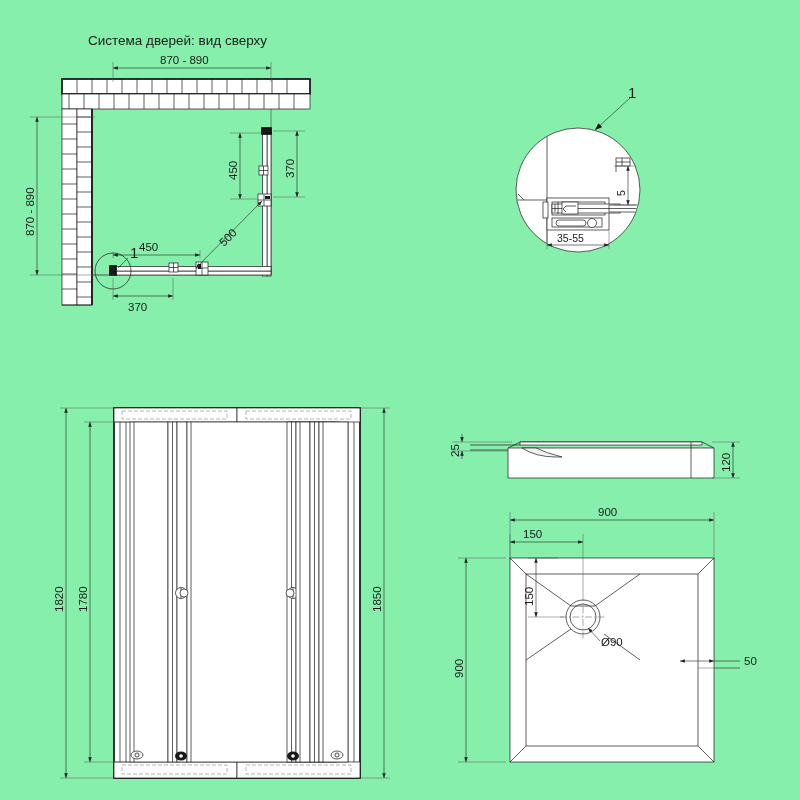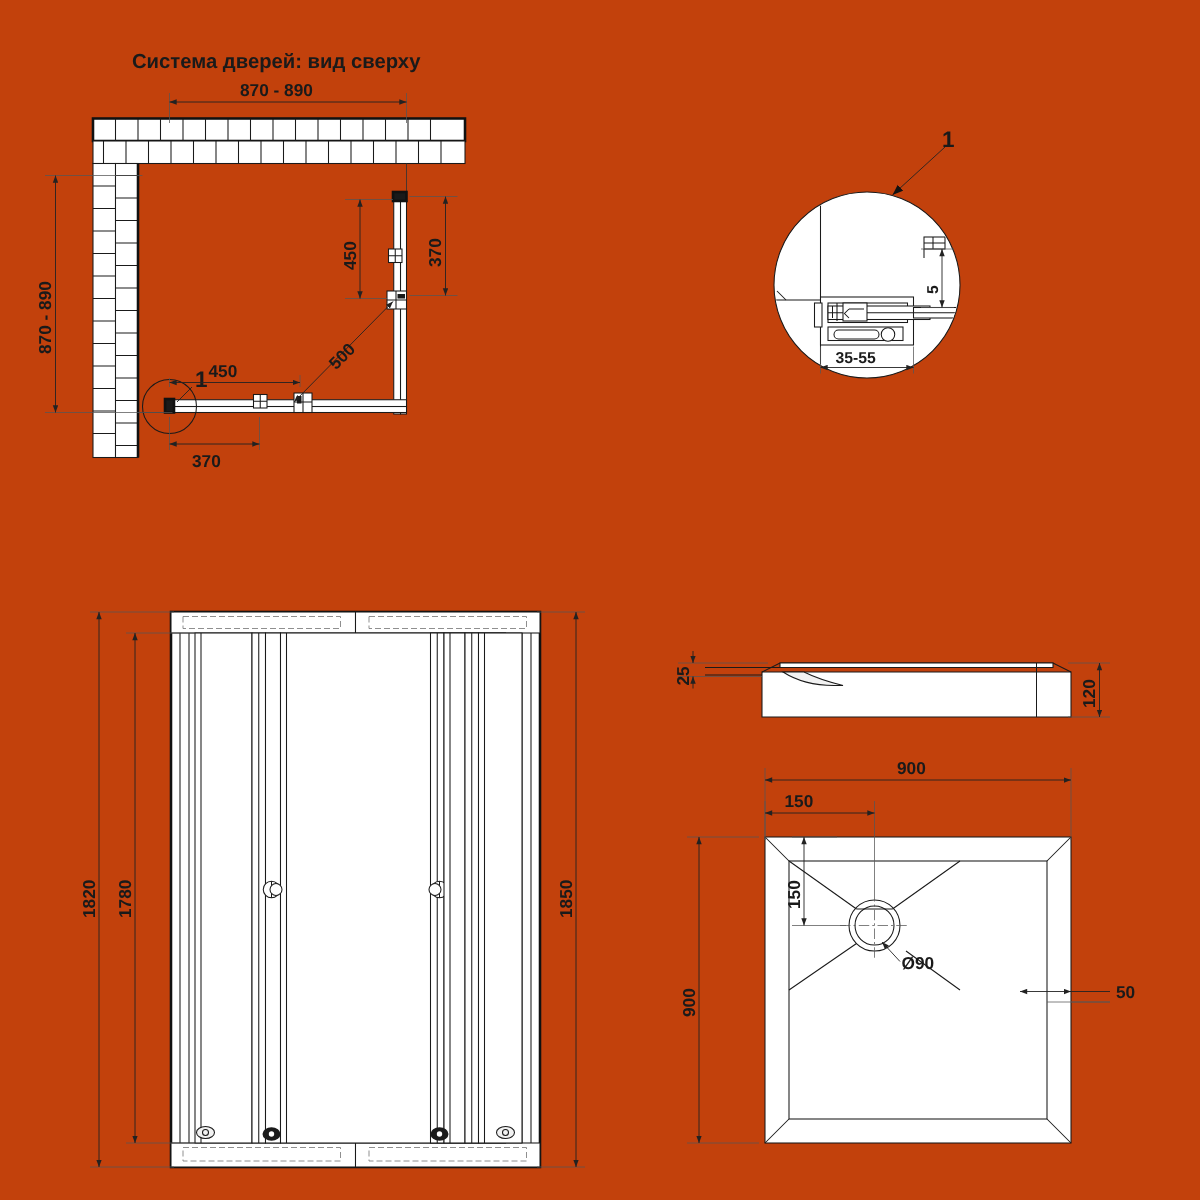--- a/index.html
+++ b/index.html
@@ -1,18 +1,18 @@
 <!DOCTYPE html>
 <html><head>
 <meta charset="utf-8">
 <style>
   html,body{margin:0;padding:0;background:#ffffff;}
   body{width:800px;height:800px;overflow:hidden;
        font-family:"Liberation Sans","DejaVu Sans",sans-serif;}
-  #sheet{position:relative;width:800px;height:800px;background:#c2410c;font-weight:bold;}
+  #sheet{position:relative;width:800px;height:800px;background:#86efac;}
   svg{display:block;}
   .ln-thin{stroke:#1a1a1a;stroke-width:0.7;fill:none;}
   .ln-thick{stroke:#111;stroke-width:1.7;fill:none;}
   .ln-hair{stroke:#333;stroke-width:0.55;fill:none;}
   .dim{stroke:#222;stroke-width:0.6;fill:none;}
   .dimext{stroke:#555;stroke-width:0.5;fill:none;}
   .dash{stroke:#777;stroke-width:0.55;fill:none;stroke-dasharray:4 2;}
   .center{stroke:#555;stroke-width:0.5;fill:none;stroke-dasharray:7 2 1.5 2;}
   .fillw{fill:#ffffff;}
   .fillg{fill:#f2f2f2;}

